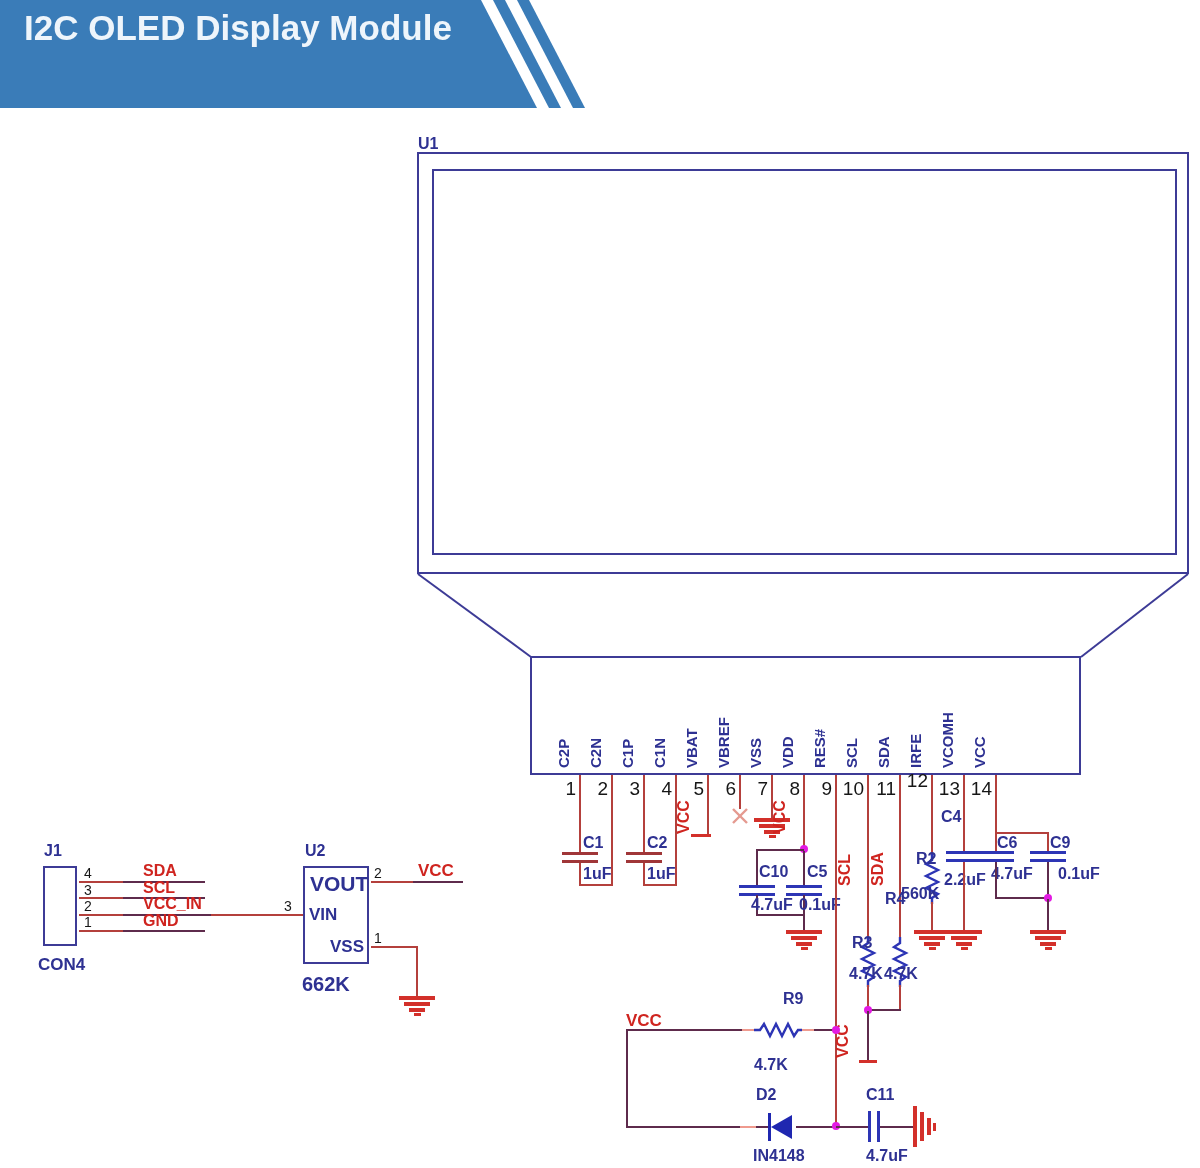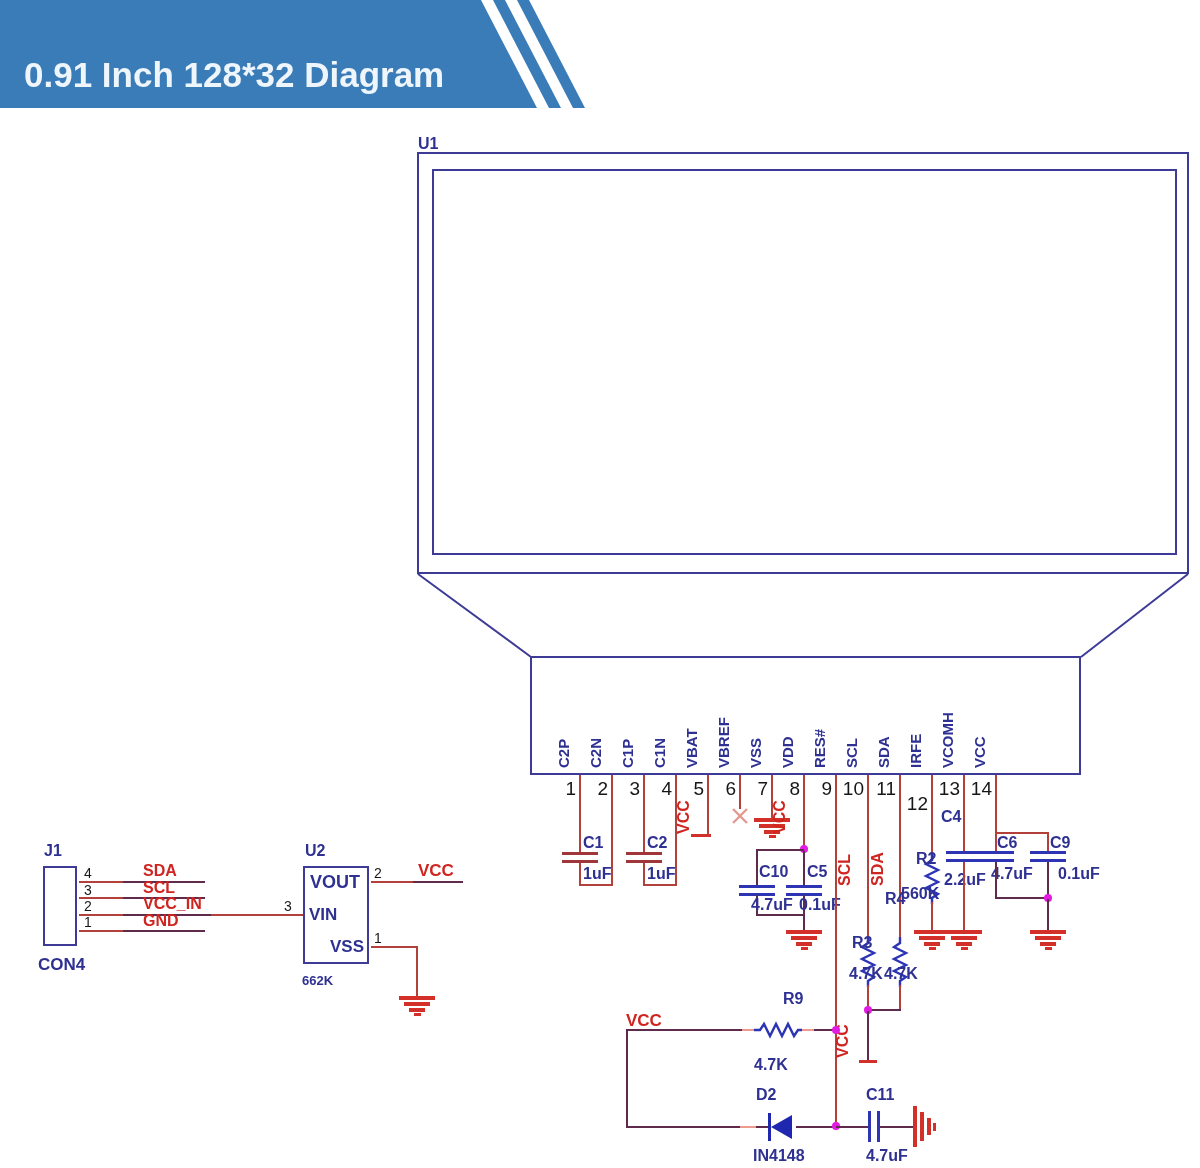--- a/index.html
+++ b/index.html
@@ -33,21 +33,21 @@
 </head>
 <body>
 
 <div id="page">
 
   <svg class="el" style="left:0;top:0" width="600" height="110">
     <polygon points="0,0 481,0 537,108 0,108" fill="#3a7cb8"></polygon>
     <polygon points="493,0 505,0 561,108 549,108" fill="#3a7cb8"></polygon>
     <polygon points="517,0 529,0 585,108 573,108" fill="#3a7cb8"></polygon>
   </svg>
-  <div class="bannertxt" style="left:24px;top:57px">0.91 Inch 128*32 Diagram</div>
+  <div class="bannertxt" style="left:24px;top:10px">I2C OLED Display Module</div>
 
   <div class="blu" style="left:418px;top:136px">U1</div>
   <div class="bx" style="left:417px;top:152px;width:772px;height:422px"></div>
   <div class="bx" style="left:432px;top:169px;width:745px;height:386px"></div>
 
   <svg class="el" style="left:0;top:0;pointer-events:none" width="1200" height="1168">
     <line x1="418" y1="574" x2="531" y2="657" stroke="#3d3b96" stroke-width="2"></line>
     <line x1="1188" y1="574" x2="1081" y2="657" stroke="#3d3b96" stroke-width="2"></line>
   </svg>
 
@@ -72,21 +72,21 @@
   <div class="blk" style="left:584px;top:779px;width:24px;text-align:right">2</div>
   <div class="blk" style="left:616px;top:779px;width:24px;text-align:right">3</div>
   <div class="blk" style="left:648px;top:779px;width:24px;text-align:right">4</div>
   <div class="blk" style="left:680px;top:779px;width:24px;text-align:right">5</div>
   <div class="blk" style="left:712px;top:779px;width:24px;text-align:right">6</div>
   <div class="blk" style="left:744px;top:779px;width:24px;text-align:right">7</div>
   <div class="blk" style="left:776px;top:779px;width:24px;text-align:right">8</div>
   <div class="blk" style="left:808px;top:779px;width:24px;text-align:right">9</div>
   <div class="blk" style="left:836px;top:779px;width:28px;text-align:right">10</div>
   <div class="blk" style="left:868px;top:779px;width:28px;text-align:right">11</div>
-  <div class="blk" style="left:900px;top:794px;width:28px;text-align:right">12</div>
+  <div class="blk" style="left:900px;top:771px;width:28px;text-align:right">12</div>
   <div class="blk" style="left:932px;top:779px;width:28px;text-align:right">13</div>
   <div class="blk" style="left:964px;top:779px;width:28px;text-align:right">14</div>
 
   <div class="w" style="left:579px;top:775px;width:2px;height:78px"></div>
   <div class="plateR" style="left:562px;top:852px;width:36px;height:3px"></div>
   <div class="plateR" style="left:562px;top:860px;width:36px;height:3px"></div>
   <div class="w" style="left:579px;top:863px;width:2px;height:23px"></div>
   <div class="w" style="left:579px;top:884px;width:34px;height:2px"></div>
   <div class="w" style="left:611px;top:775px;width:2px;height:111px"></div>
   <div class="blu" style="left:583px;top:835px">C1</div>
@@ -274,22 +274,22 @@
   <div class="blk14" style="left:84px;top:899px">2</div>
   <div class="blk14" style="left:84px;top:915px">1</div>
 
   <div class="red" style="left:143px;top:863px">SDA</div>
   <div class="red" style="left:143px;top:880px">SCL</div>
   <div class="red" style="left:143px;top:896px">VCC_IN</div>
   <div class="red" style="left:143px;top:913px">GND</div>
 
   <div class="blu" style="left:305px;top:843px">U2</div>
   <div class="bx" style="left:303px;top:866px;width:66px;height:98px"></div>
-  <div class="blu" style="left:302px;top:974px;font-size:13px">662K</div>
-  <div class="blu" style="left:310px;top:873px;width:52px;font-size:18px">VOUT</div>
+  <div class="blu" style="left:302px;top:974px;font-size:20px">662K</div>
+  <div class="blu" style="left:310px;top:873px;width:52px;text-align:right;font-size:21px">VOUT</div>
   <div class="blu" style="left:309px;top:906px;font-size:17px">VIN</div>
   <div class="blu" style="left:328px;top:938px;width:36px;text-align:right;font-size:17px">VSS</div>
 
   <div class="w" style="left:371px;top:881px;width:42px;height:2px"></div>
   <div class="wd" style="left:413px;top:881px;width:50px;height:2px"></div>
   <div class="blk14" style="left:374px;top:866px">2</div>
   <div class="red" style="left:418px;top:862px;font-size:17px">VCC</div>
   <div class="blk14" style="left:284px;top:899px">3</div>
   <div class="w" style="left:371px;top:946px;width:46px;height:2px"></div>
   <div class="blk14" style="left:374px;top:931px">1</div>

